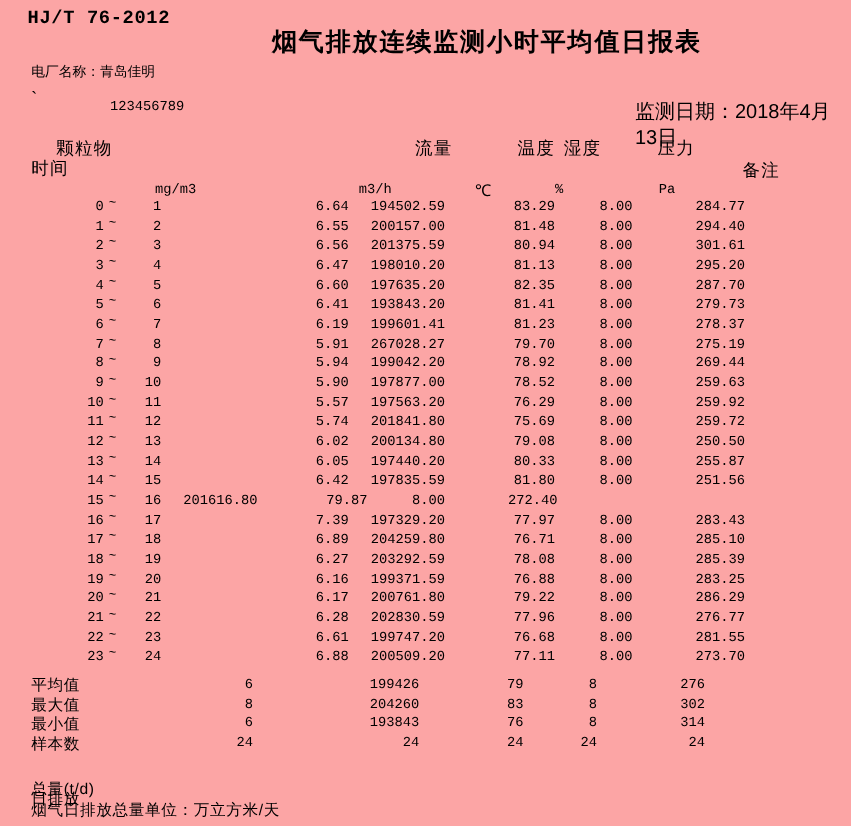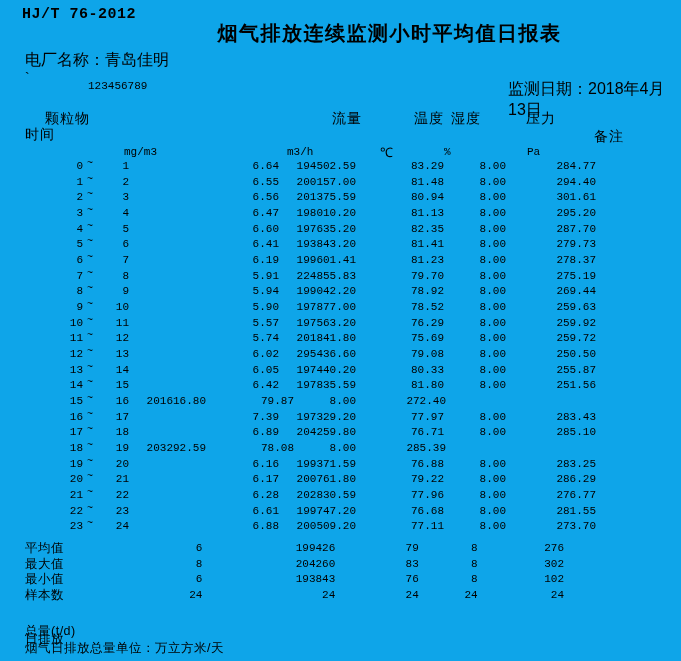--- a/index.html
+++ b/index.html
@@ -1,24 +1,24 @@
 <!DOCTYPE html>
 <html><head>
 <meta charset="utf-8">
 <style>
   html,body{margin:0;padding:0;background:#e8e8e8;}
   .page{
-    position:relative;width:681px;height:661px;background:#0ea5e9;color:#000;
+    position:relative;width:681px;height:661px;background:#fca5a5;color:#000;
     font-family:"Liberation Sans",sans-serif;overflow:hidden;
   }
   .std{position:absolute;left:22px;top:6px;font-family:"Liberation Mono",monospace;
        font-size:15px;font-weight:bold;letter-spacing:.5px;}
   .title{position:absolute;left:98px;right:0;top:20px;text-align:center;
          font-size:20px;font-weight:bold;letter-spacing:1.5px;}
-  .plant{position:absolute;left:25px;top:50px;font-size:16px;font-family:Liberation Serif, serif;}
+  .plant{position:absolute;left:25px;top:50px;font-size:11px;font-family:Liberation Serif, serif;}
   .tick{position:absolute;left:25px;top:70px;font-size:14px;}
   .code{position:absolute;left:88px;top:80px;font-family:"Liberation Mono",monospace;font-size:11px;}
   .date{position:absolute;left:508px;top:79px;font-size:16px;}
 
   .h{position:absolute;font-size:14px;letter-spacing:1px;}
   .h-pm{left:45px;top:110px;}
   .h-flow{left:332px;top:110px;}
   .h-temp{left:414px;top:110px;}
   .h-hum{left:451px;top:110px;}
   .h-press{left:526px;top:110px;}
@@ -155,21 +155,21 @@
     <span class="c c-flow">199601.41</span>
     <span class="c c-temp">81.23</span>
     <span class="c c-hum">8.00</span>
     <span class="c c-press">278.37</span>
   </div>
       <div class="row">
     <span class="c c-start">7</span>
     <span class="c c-sep">~</span>
     <span class="c c-end">8</span>
     <span class="c c-pm">5.91</span>
-    <span class="c c-flow">224855.83</span>
+    <span class="c c-flow">267028.27</span>
     <span class="c c-temp">79.70</span>
     <span class="c c-hum">8.00</span>
     <span class="c c-press">275.19</span>
   </div>
       <div class="row">
     <span class="c c-start">8</span>
     <span class="c c-sep">~</span>
     <span class="c c-end">9</span>
     <span class="c c-pm">5.94</span>
     <span class="c c-flow">199042.20</span>
@@ -205,21 +205,21 @@
     <span class="c c-flow">201841.80</span>
     <span class="c c-temp">75.69</span>
     <span class="c c-hum">8.00</span>
     <span class="c c-press">259.72</span>
   </div>
       <div class="row">
     <span class="c c-start">12</span>
     <span class="c c-sep">~</span>
     <span class="c c-end">13</span>
     <span class="c c-pm">6.02</span>
-    <span class="c c-flow">295436.60</span>
+    <span class="c c-flow">200134.80</span>
     <span class="c c-temp">79.08</span>
     <span class="c c-hum">8.00</span>
     <span class="c c-press">250.50</span>
   </div>
       <div class="row">
     <span class="c c-start">13</span>
     <span class="c c-sep">~</span>
     <span class="c c-end">14</span>
     <span class="c c-pm">6.05</span>
     <span class="c c-flow">197440.20</span>
@@ -263,20 +263,21 @@
     <span class="c c-pm">6.89</span>
     <span class="c c-flow">204259.80</span>
     <span class="c c-temp">76.71</span>
     <span class="c c-hum">8.00</span>
     <span class="c c-press">285.10</span>
   </div>
       <div class="row">
     <span class="c c-start">18</span>
     <span class="c c-sep">~</span>
     <span class="c c-end">19</span>
+    <span class="c c-pm">6.27</span>
     <span class="c c-flow">203292.59</span>
     <span class="c c-temp">78.08</span>
     <span class="c c-hum">8.00</span>
     <span class="c c-press">285.39</span>
   </div>
       <div class="row">
     <span class="c c-start">19</span>
     <span class="c c-sep">~</span>
     <span class="c c-end">20</span>
     <span class="c c-pm">6.16</span>
@@ -342,21 +343,21 @@
     <span class="sval s-temp">83</span>
     <span class="sval s-hum">8</span>
     <span class="sval s-press">302</span>
   </div>
       <div class="srow">
     <span class="s-label">最小值</span>
     <span class="sval s-pm">6</span>
     <span class="sval s-flow">193843</span>
     <span class="sval s-temp">76</span>
     <span class="sval s-hum">8</span>
-    <span class="sval s-press">102</span>
+    <span class="sval s-press">314</span>
   </div>
       <div class="srow">
     <span class="s-label">样本数</span>
     <span class="sval s-pm">24</span>
     <span class="sval s-flow">24</span>
     <span class="sval s-temp">24</span>
     <span class="sval s-hum">24</span>
     <span class="sval s-press">24</span>
   </div>
     </div>

